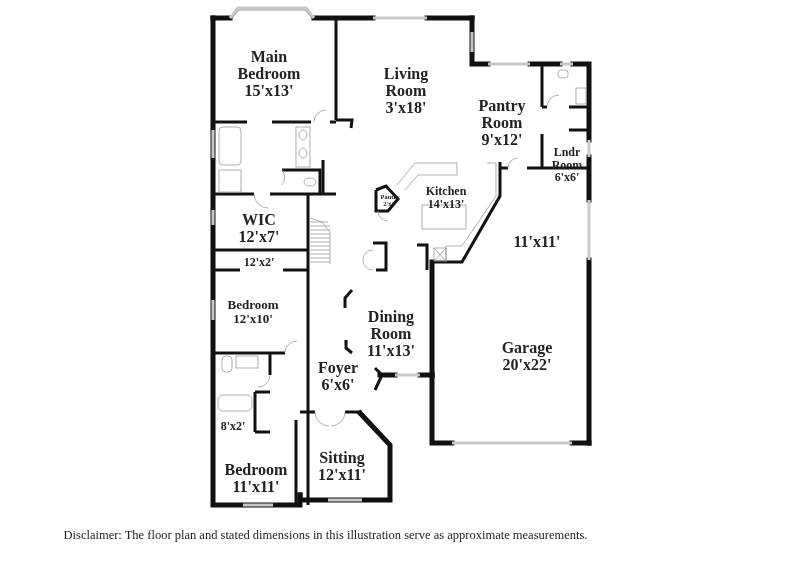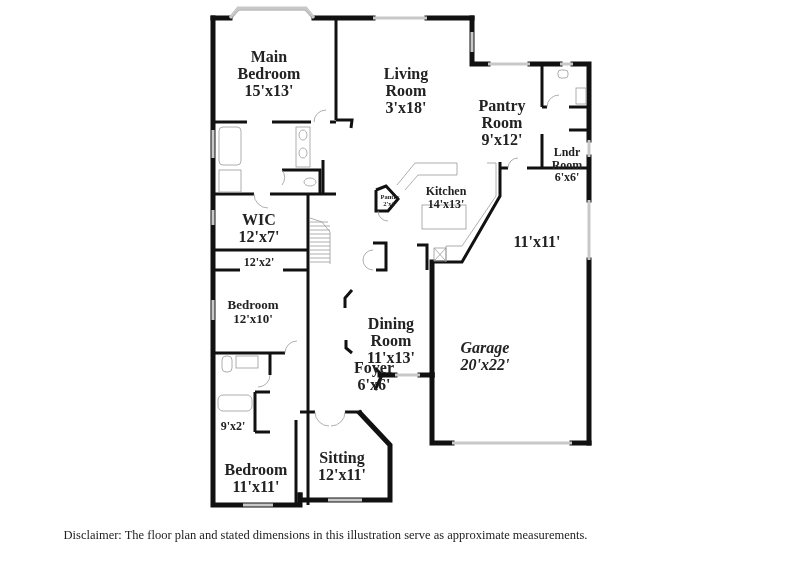--- a/index.html
+++ b/index.html
@@ -185,38 +185,38 @@
   <span>WIC</span>
   <span>12'x7'</span>
 </div>
 <div class="lbl sm" style="left:259px;top:256px;">
   <span>12'x2'</span>
 </div>
 <div class="lbl bigname" style="left:253px;top:298px;">
   <span>Bedroom</span>
   <span>12'x10'</span>
 </div>
-<div class="lbl md" style="left:391px;top:316px;">
+<div class="lbl md" style="left:391px;top:309px;">
   <span>Dining</span>
   <span>Room</span>
   <span>11'x13'</span>
 </div>
-<div class="lbl md" style="left:338px;top:360px;margin-left:36px;">
+<div class="lbl md" style="left:338px;top:360px;">
   <span>Foyer</span>
   <span>6'x6'</span>
 </div>
 <div class="lbl md" style="left:537px;top:218px;margin-top:16px;">
   <span>11'x11'</span>
 </div>
-<div class="lbl md" style="left:485px;top:340px;font-style:italic;">
+<div class="lbl md" style="left:527px;top:340px;">
   <span>Garage</span>
   <span>20'x22'</span>
 </div>
 <div class="lbl sm" style="left:233px;top:420px;">
-  <span>9'x2'</span>
+  <span>8'x2'</span>
 </div>
 <div class="lbl md" style="left:256px;top:462px;">
   <span>Bedroom</span>
   <span>11'x11'</span>
 </div>
 <div class="lbl md" style="left:342px;top:450px;">
   <span>Sitting</span>
   <span>12'x11'</span>
 </div>
 

